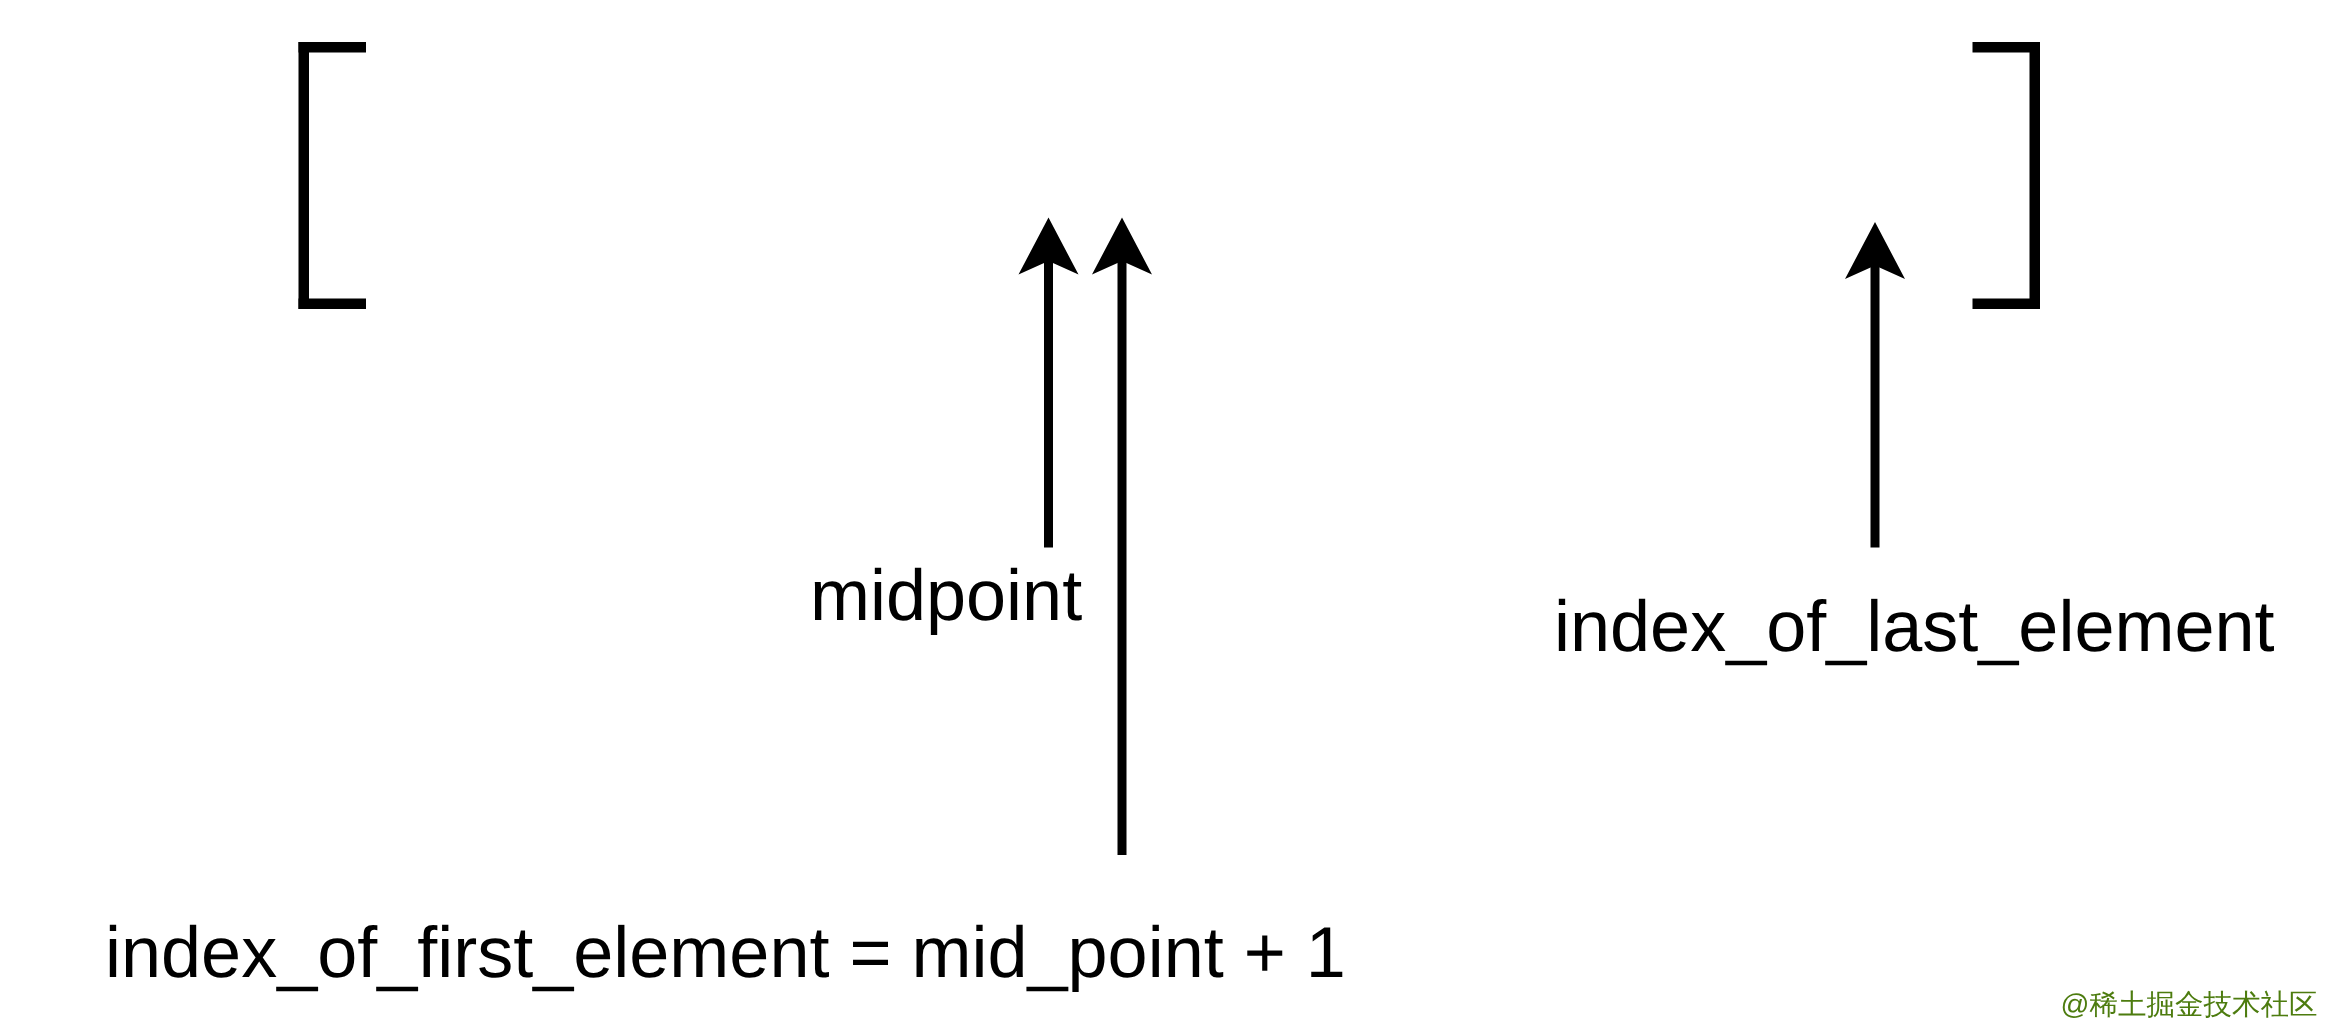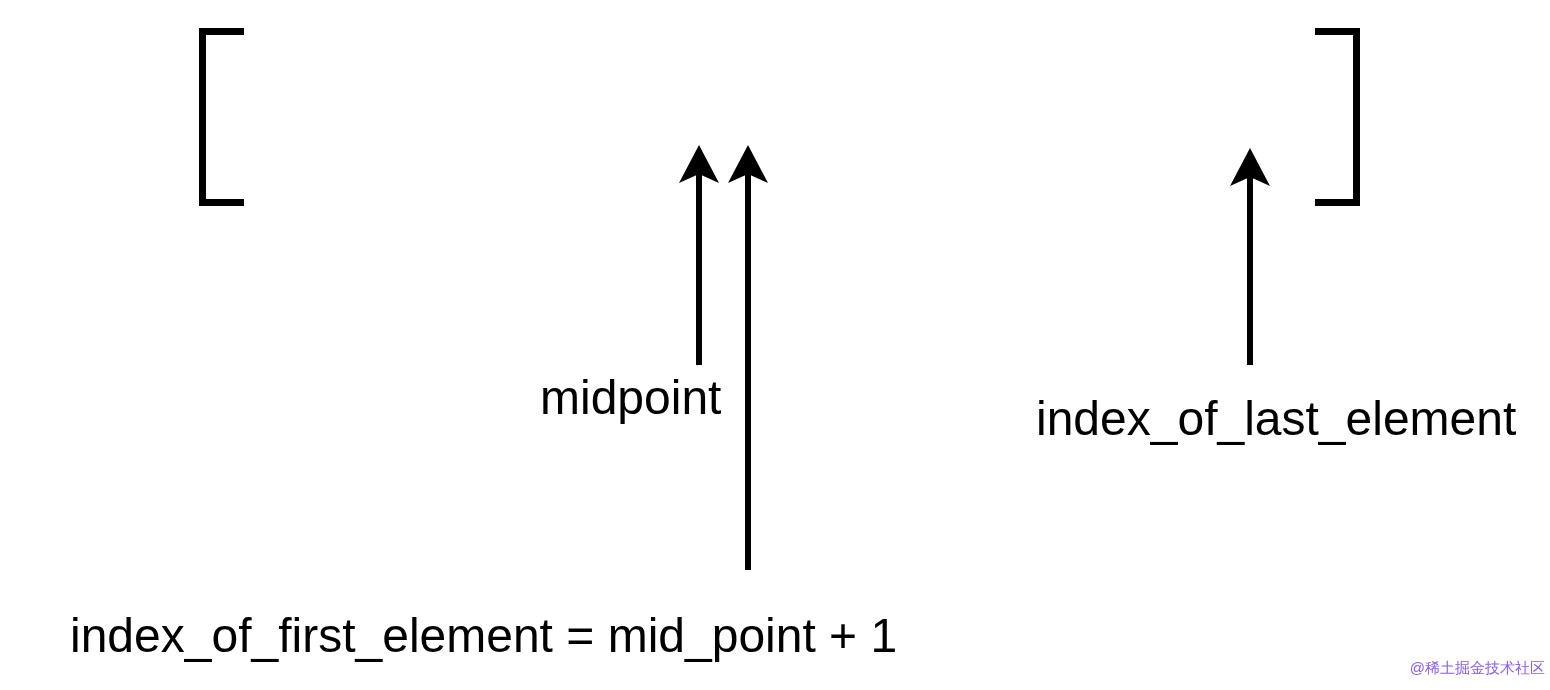--- a/index.html
+++ b/index.html
@@ -56,23 +56,23 @@
     color: #000;
     white-space: nowrap;
   }
   .label-midpoint { left: 540px; top: 374px; }
   .label-last     { left: 1036px; top: 395px; }
   .label-first    { left: 26px;  top: 612px; margin-left: 44px; }
   .watermark {
     position: absolute;
     right: 5px;
     top: 659px;
-    font-size: 15px;
+    font-size: 19px;
     line-height: 1.25;
-    color: #8b5cf6;
+    color: #4d7c0f;
     white-space: nowrap;
   }
 </style>
 </head>
 <body>
 
 <div class="canvas">
 
   <div class="bracket bracket-left"></div>
 

